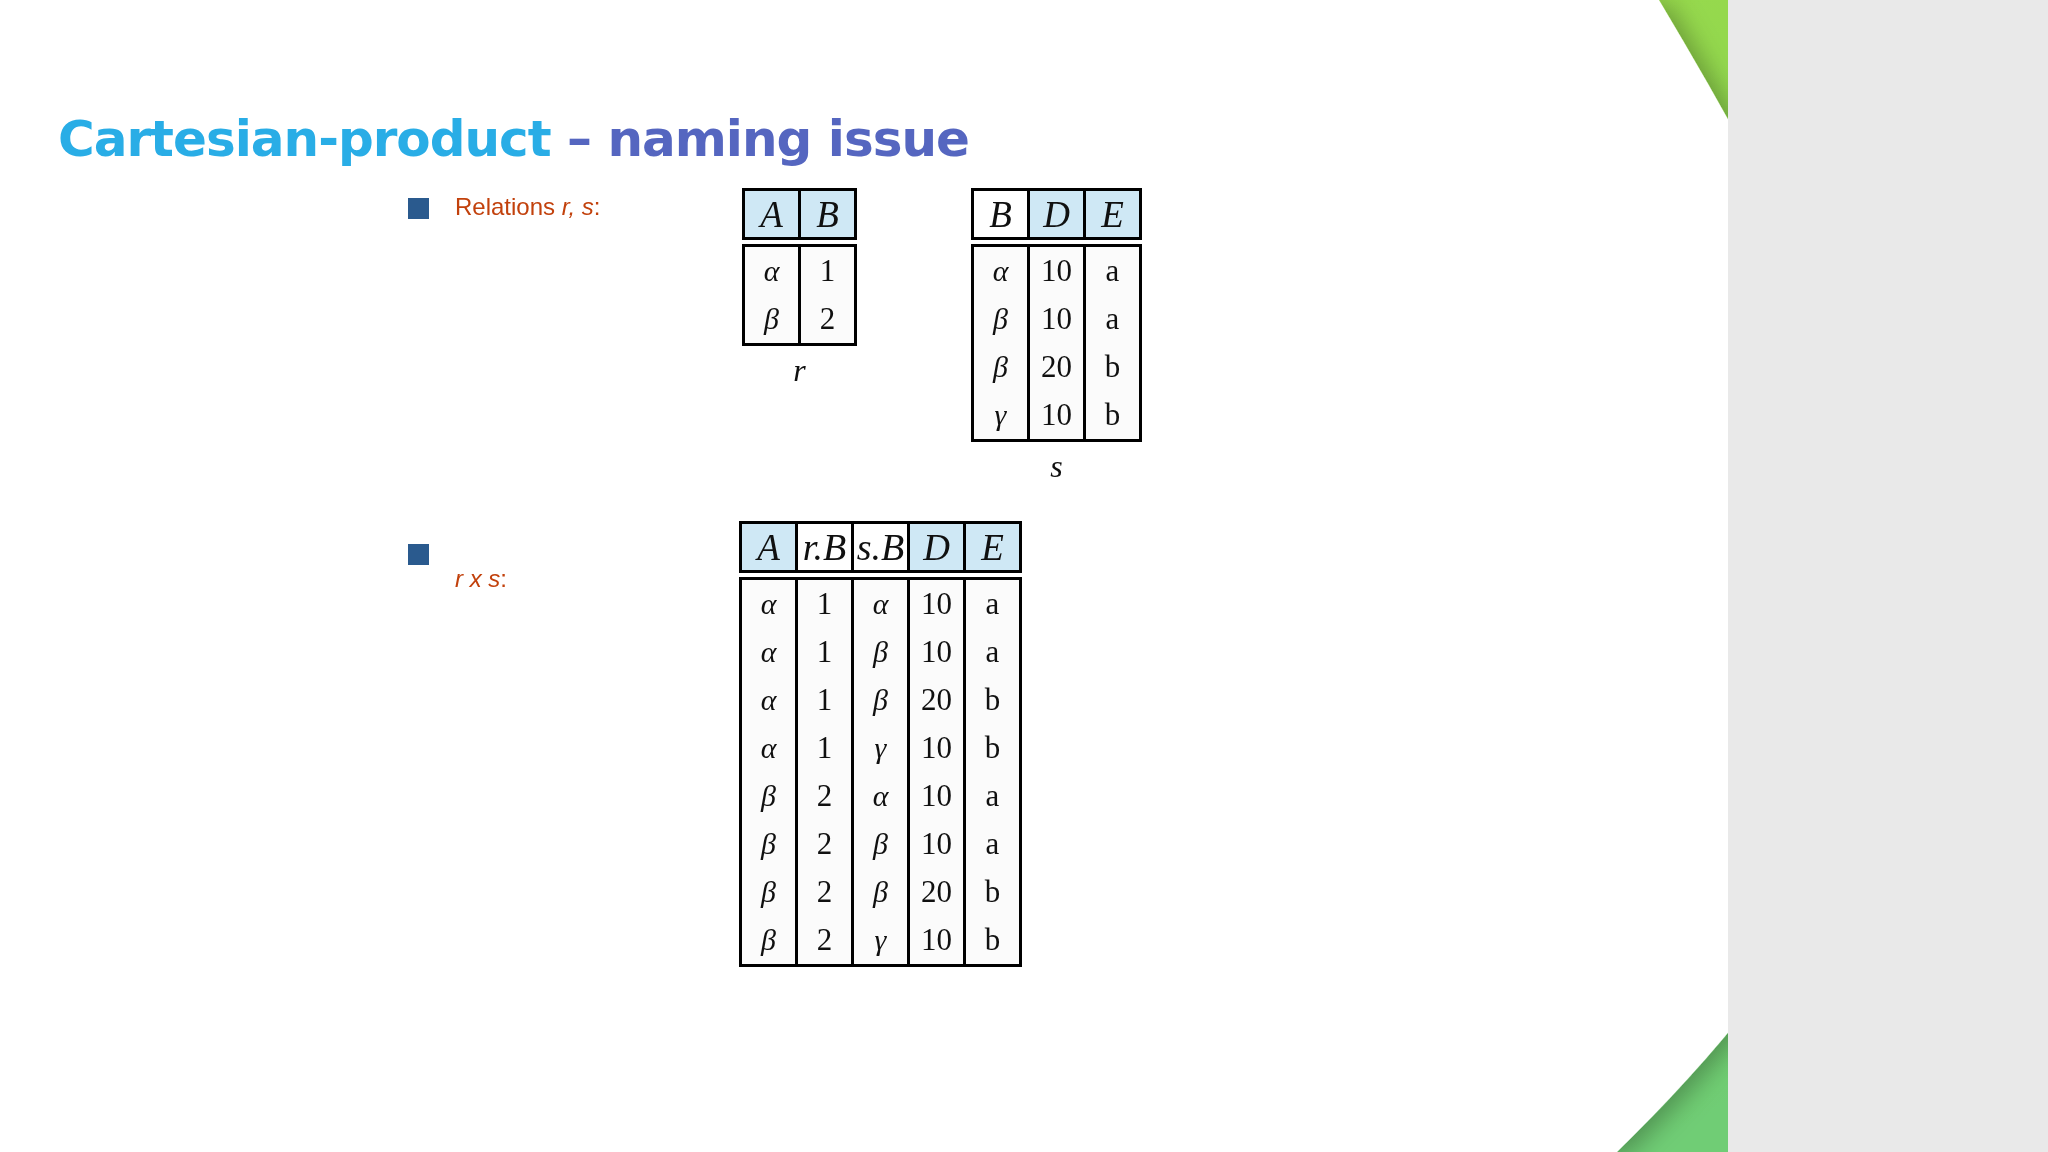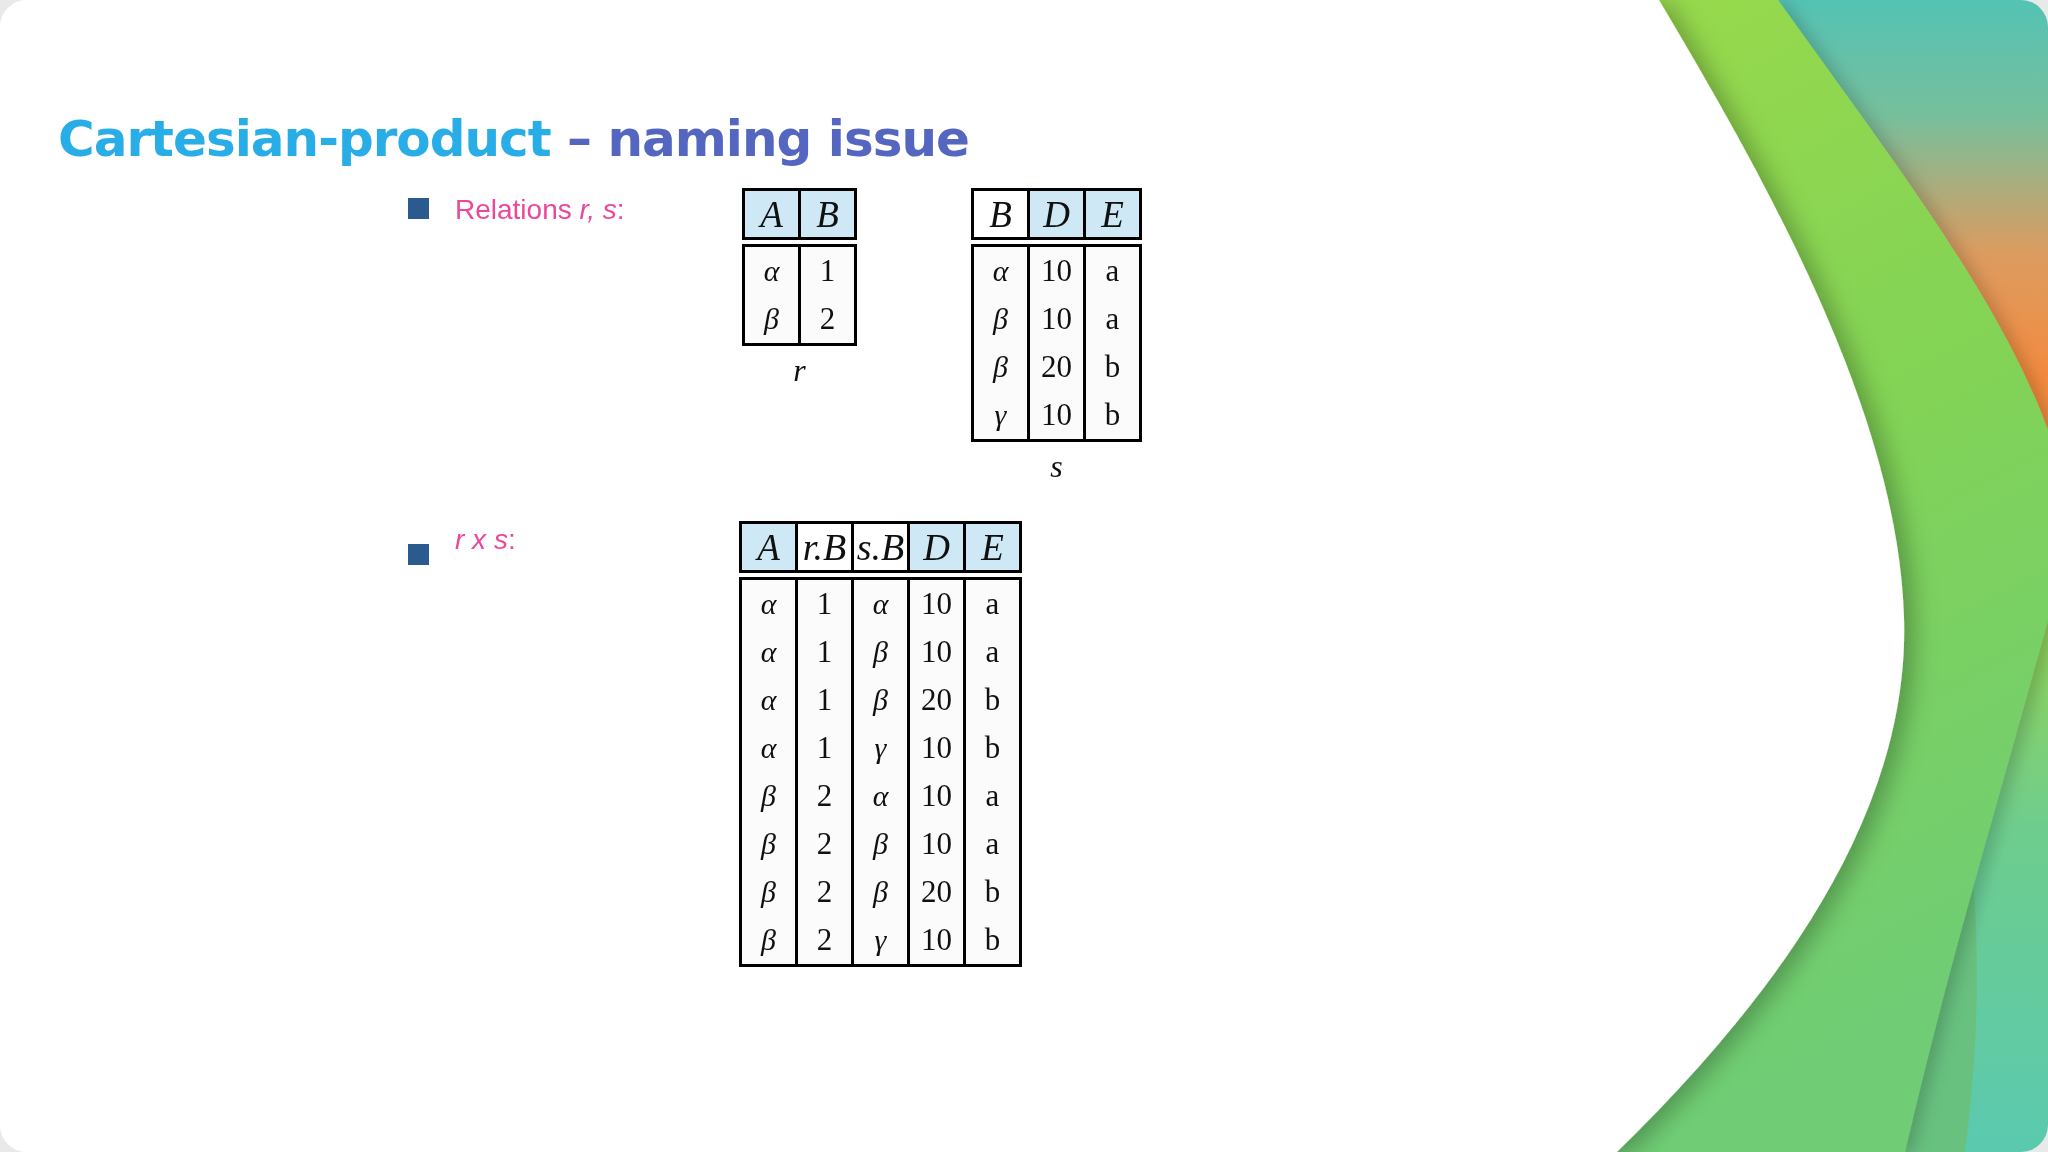--- a/index.html
+++ b/index.html
@@ -1,37 +1,37 @@
 <!DOCTYPE html>
 <html><head>
 <meta charset="utf-8">
 <style>
   html,body{margin:0;padding:0;background:#e9e9e9;}
   .slide{
-    position:relative;width:2048px;height:1152px;background:#ffffff;
-    overflow:hidden;font-family:"Liberation Sans",sans-serif;border-radius:27px;
+    position:relative;width:1728px;height:1152px;background:#ffffff;
+    overflow:hidden;font-family:"Liberation Sans",sans-serif;
   }
   svg.decor{position:absolute;left:0;top:0;width:2048px;height:1152px;display:block;}
 
   
   .title{
     position:absolute;left:58px;top:80px;
     font-family:"DejaVu Sans",sans-serif;font-weight:700;
     font-size:50px;letter-spacing:-1px;white-space:nowrap;line-height:1;
   }
   .title .t1{color:#29ade6;}
   .title .t2{color:#5566c0;}
 
   
   .bullet-sq{position:absolute;width:21px;height:21px;background:#2a5a8e;}
   .b1{left:408px;top:198px;}
   .b2{left:408px;top:544px;}
-  .btext{position:absolute;font-size:28px;color:#ec4899;white-space:nowrap;line-height:1.2;}
+  .btext{position:absolute;font-size:24px;color:#c2410c;white-space:nowrap;line-height:1.2;}
   .bt1{left:455px;top:193px;}
-  .bt2{left:455px;top:523px;}
+  .bt2{left:455px;top:565px;}
   .btext .it{font-style:italic;}
 
   
   .rel-table{
     position:absolute;display:flex;flex-direction:column;gap:4px;
     --cw:53px;--rh:48px;width:max-content;
   }
   #table-r{left:742px;top:188px;}
   #table-s{left:971px;top:188px;}
   #table-rxs{left:739px;top:521px;}

